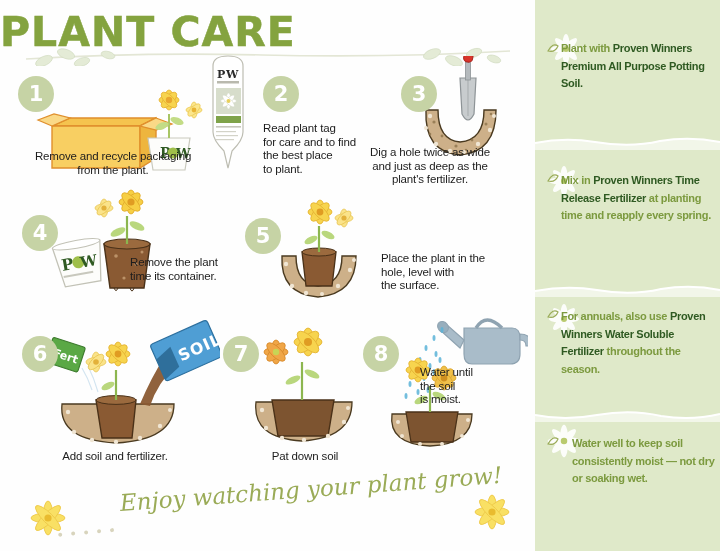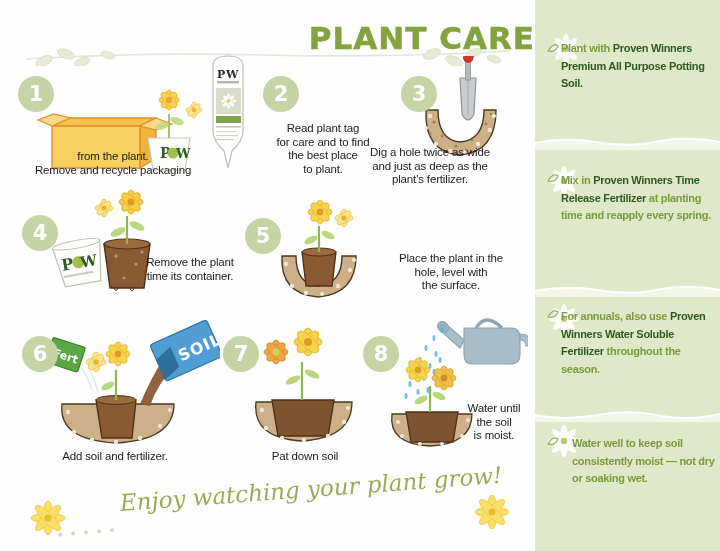--- a/index.html
+++ b/index.html
@@ -9,23 +9,23 @@
     background:#ffffff;
   }
   .page{position:relative;width:720px;height:551px;background:#fff;}
 
   
   .main{position:absolute;left:0;top:0;width:535px;height:551px;background:#fefefe;}
 
   
   .title-wrap{position:absolute;left:0;top:8px;width:535px;height:48px;}
   .title{
-    position:absolute;left:0;top:12px;width:535px;text-align:right;
+    position:absolute;left:0;top:0;width:535px;text-align:left;
     font-family:"DejaVu Sans", sans-serif;
-    font-weight:bold;font-size:31px;letter-spacing:1px;
+    font-weight:bold;font-size:41px;letter-spacing:1px;
     color:#84a33f;
     -webkit-text-stroke:0.5px #84a33f;
     z-index:3;
   }
   .vine{position:absolute;left:22px;top:36px;width:492px;height:22px;z-index:1;}
 
   
   .steps{position:absolute;left:0;top:58px;width:535px;height:420px;}
   .step{position:absolute;}
   .badge{
@@ -35,21 +35,21 @@
     display:flex;align-items:center;justify-content:center;
     z-index:4;
   }
   .cap{
     position:absolute;color:#1d1d1d;font-size:11.5px;line-height:13.6px;
     font-family:"Liberation Sans", sans-serif;
     letter-spacing:-0.15px;
     z-index:5;
   }
   .cap.c{text-align:center;}
-  .cap.l{text-align:center;}
+  .cap.l{text-align:left;}
   .art{position:absolute;z-index:2;}
 
   
   .footer{position:absolute;left:0;top:478px;width:535px;height:73px;}
   .footer-text{
     position:absolute;left:120px;top:12px;
     font-family:"DejaVu Serif", serif;font-style:italic;
     font-size:23px;color:#9aab57;
     transform:rotate(-4.2deg);transform-origin:left center;
     white-space:nowrap;
@@ -128,22 +128,22 @@
           </g>
           <circle cx="139" cy="14" r="3.2" fill="#e8a62e"></circle>
           <g fill="#fbe68c" stroke="#ecc953" stroke-width="0.8">
             <ellipse cx="164" cy="24" rx="3.4" ry="8"></ellipse>
             <ellipse cx="164" cy="24" rx="8" ry="3.4"></ellipse>
             <ellipse cx="164" cy="24" rx="3.4" ry="8" transform="rotate(45 164 24)"></ellipse>
           </g>
           <circle cx="164" cy="24" r="2.4" fill="#e8b433"></circle>
         </svg>
         <div class="cap c" style="left:8px;top:92px;width:210px;">
+          <div>Remove and recycle packaging</div>
           <div>from the plant.</div>
-          <div>Remove and recycle packaging</div>
         </div>
       </div>
 
       <div class="step">
         <div class="badge" style="left:263px;top:18px;">
           <span>2</span>
         </div>
         <svg class="art" style="left:197px;top:-4px;width:62px;height:118px;" viewBox="0 0 62 118">
           <path d="M16 12 Q16 2 31 2 Q46 2 46 12 L46 78 Q46 86 35 97 L31 114 L27 97 Q16 86 16 78 Z" fill="#ffffff" stroke="#bdbdb2" stroke-width="1.2"></path>
           <text x="20" y="24" font-family="DejaVu Serif, serif" font-size="11" font-weight="bold" fill="#2b2b2b">P</text>
@@ -462,21 +462,21 @@
           </g>
           <circle cx="50" cy="62" r="3.4" fill="#e09c22"></circle>
           <g fill="#f0c04a" stroke="#dca72f" stroke-width="0.9">
             <ellipse cx="76" cy="70" rx="5" ry="12"></ellipse>
             <ellipse cx="76" cy="70" rx="12" ry="5"></ellipse>
             <ellipse cx="76" cy="70" rx="5" ry="12" transform="rotate(45 76 70)"></ellipse>
             <ellipse cx="76" cy="70" rx="5" ry="12" transform="rotate(-45 76 70)"></ellipse>
           </g>
           <circle cx="76" cy="70" r="3.4" fill="#cf9020"></circle>
         </svg>
-        <div class="cap l" style="left:444px;top:308px;width:100px;margin-top:36px;">
+        <div class="cap l" style="left:420px;top:308px;width:100px;">
           <div>Water until</div>
           <div>the soil</div>
           <div>is moist.</div>
         </div>
       </div>
 
     </div>
 
     <div class="footer">
       <svg style="position:absolute;left:22px;top:14px;width:52px;height:52px;" viewBox="0 0 52 52">

